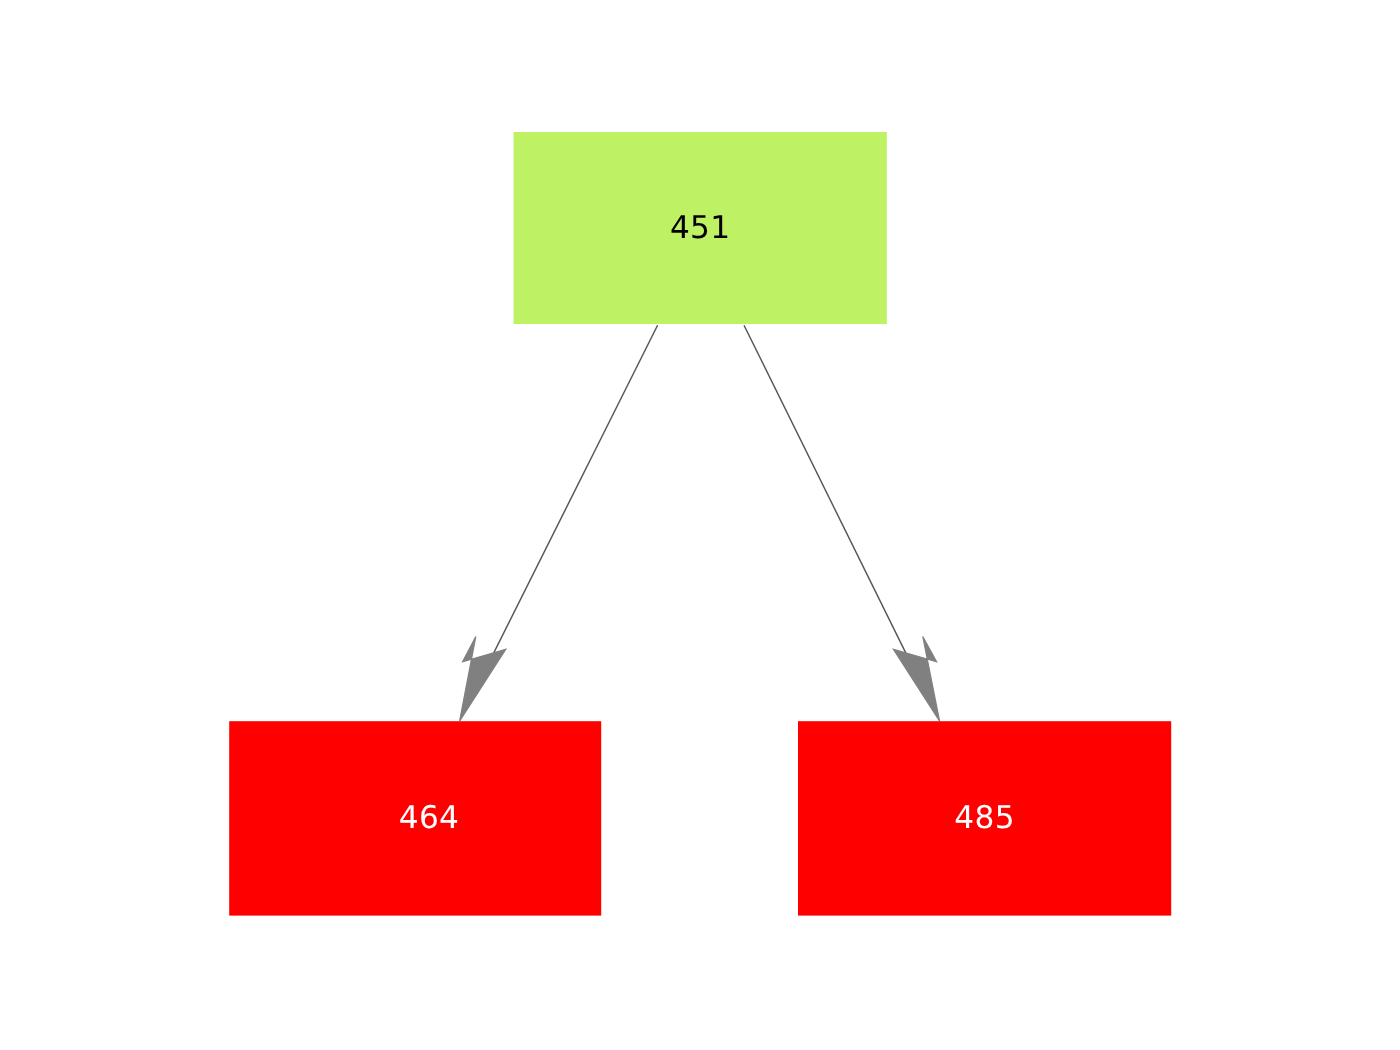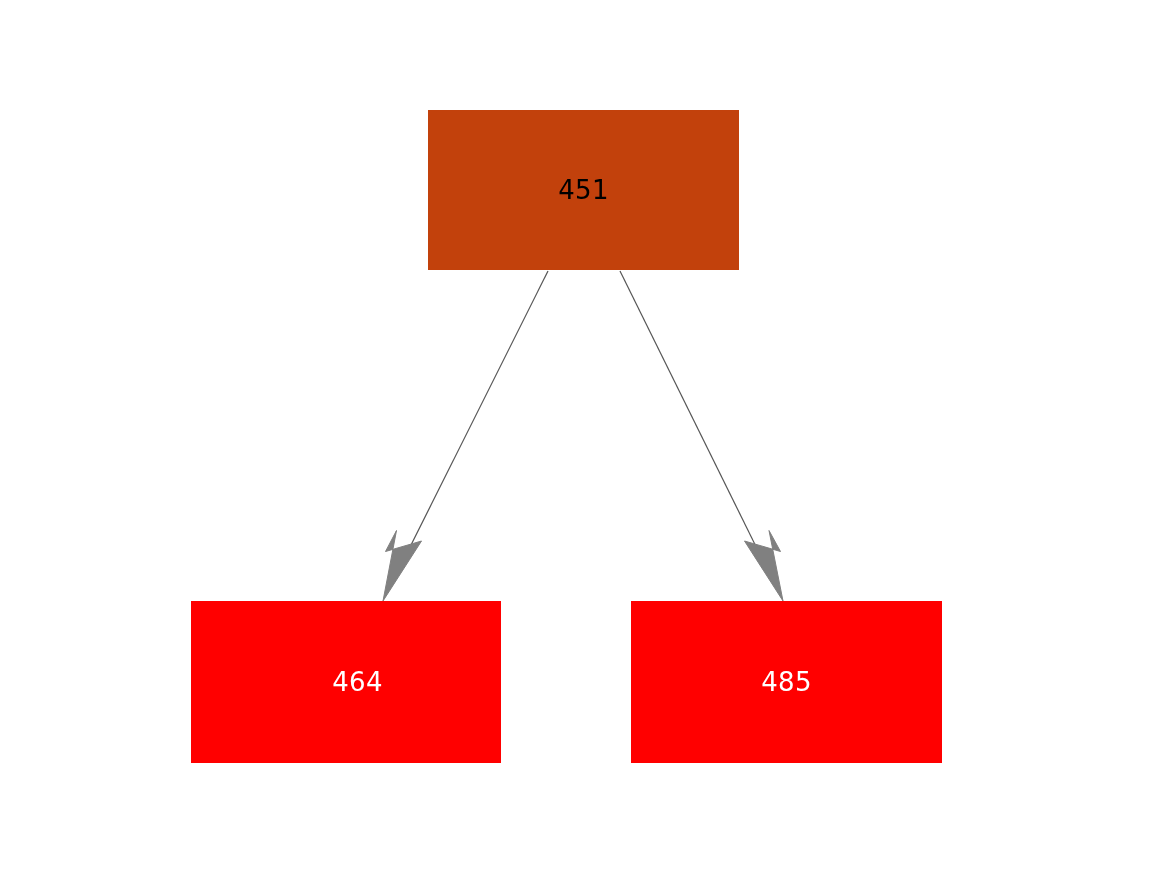--- a/index.html
+++ b/index.html
@@ -80,25 +80,25 @@
       <path d="M 548 271 L 392.5 582" stroke="#555555" stroke-width="1.2" fill="none"></path>
       <path d="M 383.0 601.0 L 396.5 530.5 L 385.5 551.5 L 421.5 541.0 Z" fill="#808080" stroke="#808080" stroke-width="1"></path>
     </g>
 
     <g>
       <path d="M 620 271 L 773.5 582" stroke="#555555" stroke-width="1.2" fill="none"></path>
       <path d="M 783.0 601.0 L 769.0 530.5 L 780.5 551.5 L 744.5 541.0 Z" fill="#808080" stroke="#808080" stroke-width="1"></path>
     </g>
   </svg>
 
-  <div class="node" id="node-451" style="left: 428px; top: 110px; width: 311px; height: 160px; background: #c2410c; color: rgb(0, 0, 0);">
+  <div class="node" id="node-451" style="left: 428px; top: 110px; width: 311px; height: 160px; background: #bef264; color: rgb(0, 0, 0);">
     <span class="node-label">451</span>
   </div>
 
   <div class="node" id="node-464" style="left: 191px; top: 601px; width: 310px; height: 162px; background: rgb(255, 0, 0); color: rgb(255, 255, 255);">
     <span class="node-label">464</span>
   </div>
 
-  <div class="node" id="node-485" style="left: 631px; top: 601px; width: 311px; height: 162px; background: rgb(255, 0, 0); color: rgb(255, 255, 255);">
+  <div class="node" id="node-485" style="left: 665px; top: 601px; width: 311px; height: 162px; background: rgb(255, 0, 0); color: rgb(255, 255, 255);">
     <span class="node-label">485</span>
   </div>
 
 </div>
 
 </body></html>

